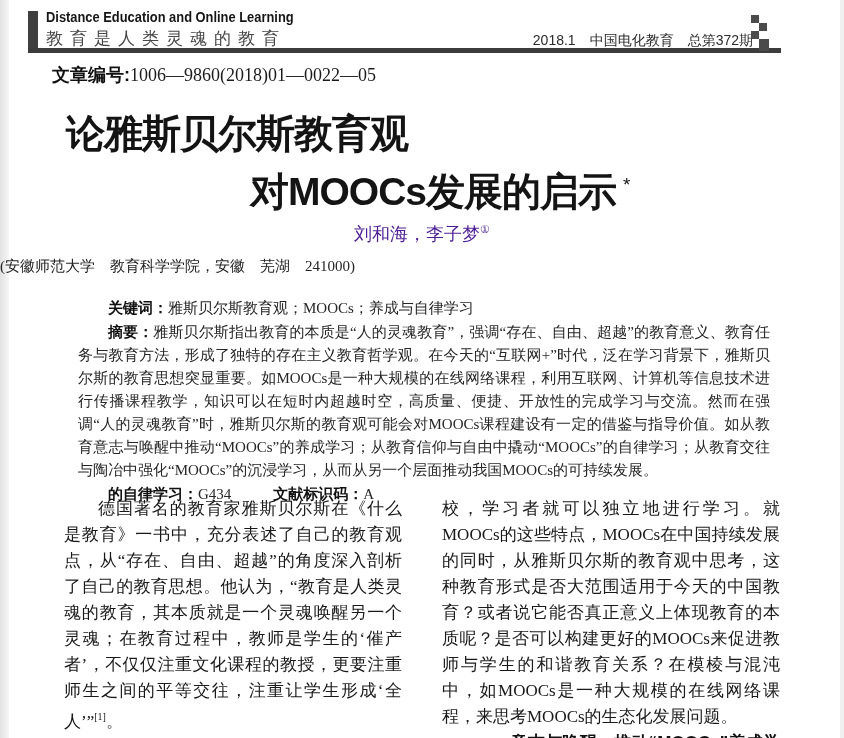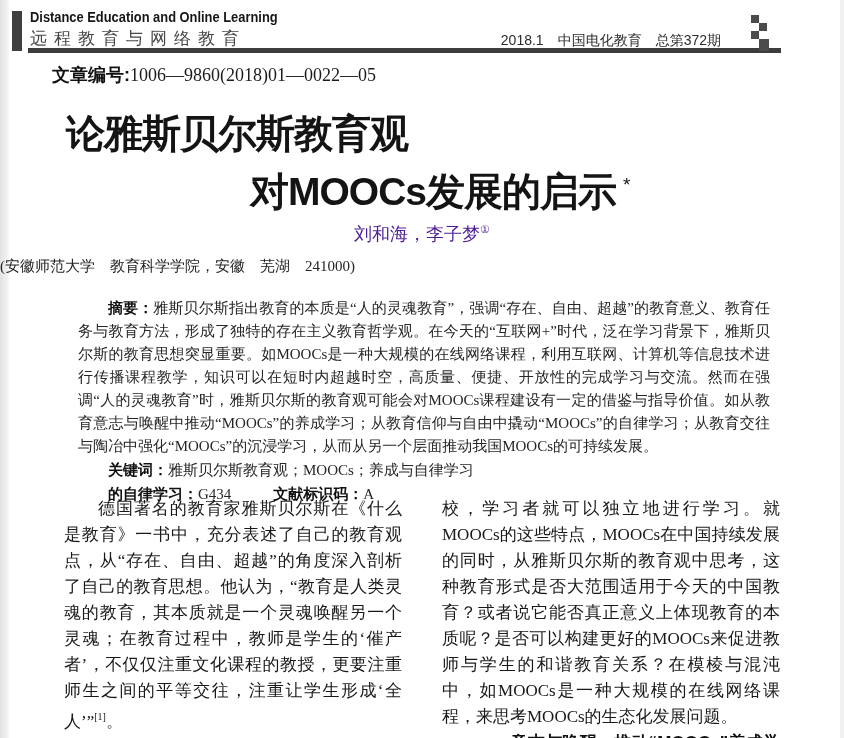--- a/index.html
+++ b/index.html
@@ -11,21 +11,21 @@
   .edge-left {
     position:absolute; left:0; top:0; width:9px; height:738px;
     background:linear-gradient(to right,#e2e2e2,#f6f6f6);
   }
   .edge-right {
     position:absolute; right:0; top:0; width:4px; height:738px;
     background:#f0f0f0;
   }
 
   
-  .header { position:absolute; left:12px; top:8px; width:753px; height:45px; }
+  .header { position:absolute; left:28px; top:8px; width:753px; height:45px;padding-left:16px; }
   .logo-bar { position:absolute; left:0; top:3px; width:10px; height:40px; background:#3f3f3f; }
   .logo-en {
     position:absolute; left:18px; top:1px; white-space:nowrap;
     font-family:"Liberation Sans", sans-serif; font-weight:bold; font-size:14px;
     transform:scaleX(0.92); transform-origin:left center; color:#161616;
   }
   .logo-cn {
     position:absolute; left:18px; top:19px; white-space:nowrap;
     font-size:17px; letter-spacing:7px; color:#474747;
   }
@@ -79,42 +79,42 @@
 </style>
 </head>
 <body>
 
 <div class="edge-left"></div>
 <div class="edge-right"></div>
 
 <div class="header">
   <div class="logo-bar"></div>
   <div class="logo-en">Distance Education and Online Learning</div>
-  <div class="logo-cn">远程教育与网络教育</div>
+  <div class="logo-cn">教育是人类灵魂的教育</div>
   <div class="issue">2018.1　中国电化教育　总第372期</div>
 </div>
 <div class="rule"></div>
 <div class="deco">
   <span class="d1"></span>
   <span class="d2"></span>
   <span class="d3"></span>
   <span class="d4"></span>
 </div>
 
 <div class="article-no"><span class="lbl-bold">文章编号:</span><span>1006—9860(2018)01—0022—05</span></div>
 
 <div class="title-line title-l1">论雅斯贝尔斯教育观</div>
 <div class="title-line title-l2"><span>对MOOCs发展的启示</span><span class="title-star">*</span></div>
 
 <div class="authors"><span>刘和海，李子梦</span><sup>①</sup></div>
 <div class="affil">(安徽师范大学　教育科学学院，安徽　芜湖　241000)</div>
 
 <div class="abstract">
+  <p><span class="lbl-bold">关键词：</span><span>雅斯贝尔斯教育观；MOOCs；养成与自律学习</span></p>
   <p><span class="lbl-bold">摘要：</span><span>雅斯贝尔斯指出教育的本质是“人的灵魂教育”，强调“存在、自由、超越”的教育意义、教育任务与教育方法，形成了独特的存在主义教育哲学观。在今天的“互联网+”时代，泛在学习背景下，雅斯贝尔斯的教育思想突显重要。如MOOCs是一种大规模的在线网络课程，利用互联网、计算机等信息技术进行传播课程教学，知识可以在短时内超越时空，高质量、便捷、开放性的完成学习与交流。然而在强调“人的灵魂教育”时，雅斯贝尔斯的教育观可能会对MOOCs课程建设有一定的借鉴与指导价值。如从教育意志与唤醒中推动“MOOCs”的养成学习；从教育信仰与自由中撬动“MOOCs”的自律学习；从教育交往与陶冶中强化“MOOCs”的沉浸学习，从而从另一个层面推动我国MOOCs的可持续发展。</span></p>
-  <p><span class="lbl-bold">关键词：</span><span>雅斯贝尔斯教育观；MOOCs；养成与自律学习</span></p>
   <p><span class="lbl-bold">的自律学习：</span><span>G434</span><span class="clc-gap"></span><span class="lbl-bold">文献标识码：</span><span>A</span></p>
 </div>
 
 <div class="columns">
   <div class="col">
     <p><span>德国著名的教育家雅斯贝尔斯在《什么是教育》一书中，充分表述了自己的教育观点，从“存在、自由、超越”的角度深入剖析了自己的教育思想。他认为，“教育是人类灵魂的教育，其本质就是一个灵魂唤醒另一个灵魂；在教育过程中，教师是学生的‘催产者’，不仅仅注重文化课程的教授，更要注重师生之间的平等交往，注重让学生形成‘全人’”</span><sup class="ref">[1]</sup><span>。</span></p>
     <p>MOOCs是一种大规模的在线网络课程，通过互联网、计算机技术、便携电子设备等信息技术工具，使知识传递可以在短时内完成，具有高质量、</p>
   </div>
   <div class="col">
     <p class="cont">校，学习者就可以独立地进行学习。就MOOCs的这些特点，MOOCs在中国持续发展的同时，从雅斯贝尔斯的教育观中思考，这种教育形式是否大范围适用于今天的中国教育？或者说它能否真正意义上体现教育的本质呢？是否可以构建更好的MOOCs来促进教师与学生的和谐教育关系？在模棱与混沌中，如MOOCs是一种大规模的在线网络课程，来思考MOOCs的生态化发展问题。</p>

